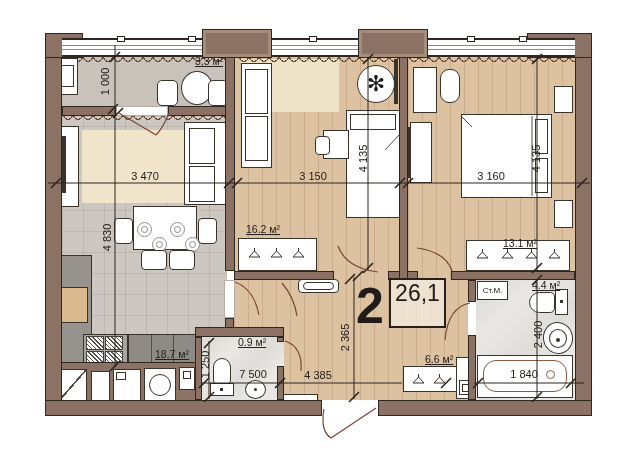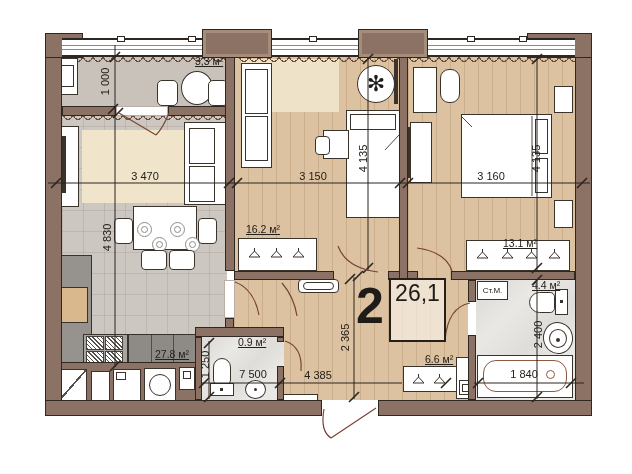--- a/index.html
+++ b/index.html
@@ -230,21 +230,21 @@
   <div class="w" style="left:195px;top:337px;width:7px;height:63px;"></div>
   <div class="w" style="left:277px;top:337px;width:7px;height:5px;"></div>
   <div class="w" style="left:277px;top:366px;width:7px;height:34px;"></div>
 
   <div class="w" style="left:468px;top:280px;width:8px;height:22px;"></div>
   <div class="w" style="left:468px;top:335px;width:8px;height:65px;"></div>
 
   <div class="gap" style="left:322px;top:400px;width:56px;height:16px;border:0;background:#fff;"></div>
 
   <div id="badge-num" style="left:356px;top:281px;">2</div>
-  <div id="badge-box" style="left:389px;top:278px;width:57px;height:64px;">
+  <div id="badge-box" style="left:389px;top:278px;width:57px;height:50px;">
     <div class="row">26,1</div>
   </div>
 
   <svg class="ov" width="632" height="474" viewBox="0 0 632 474">
     <g stroke="#2a251f" stroke-width="1" fill="none">
       <path d="M115,45 V367"></path>
         <path d="M368,57 V271"></path>
         <path d="M537,57 V271"></path>
       <path d="M354,277 V399"></path>
         <path d="M537,280 V399"></path>
@@ -293,21 +293,21 @@
     <g stroke="#3a332c" stroke-width="0.9" fill="none">
       <path d="M399,135 L385,150"></path>
       <path d="M461,116 L472,127"></path>
       <path d="M532,116 V196"></path>
     </g>
   </svg>
 
   <div class="area" style="left:195px;top:55px;">3,3 м²</div>
   <div class="area" style="left:246px;top:223px;">16.2 м²</div>
   <div class="area" style="left:503px;top:223px;margin-top:14px;">13.1 м²</div>
-  <div class="area" style="left:155px;top:348px;">27.8 м²</div>
+  <div class="area" style="left:155px;top:348px;">18.7 м²</div>
   <div class="area" style="left:238px;top:336px;">0.9 м²</div>
   <div class="area" style="left:425px;top:353px;">6.6 м²</div>
   <div class="area" style="left:532px;top:279px;">4.4 м²</div>
 
   <div class="dimh" style="left:119px;top:170px;">3 470</div>
   <div class="dimh" style="left:287px;top:170px;">3 150</div>
   <div class="dimh" style="left:465px;top:170px;">3 160</div>
   <div class="dimh" style="left:227px;top:368px;">7 500</div>
   <div class="dimh" style="left:292px;top:369px;">4 385</div>
   <div class="dimh" style="left:498px;top:368px;">1 840</div>

